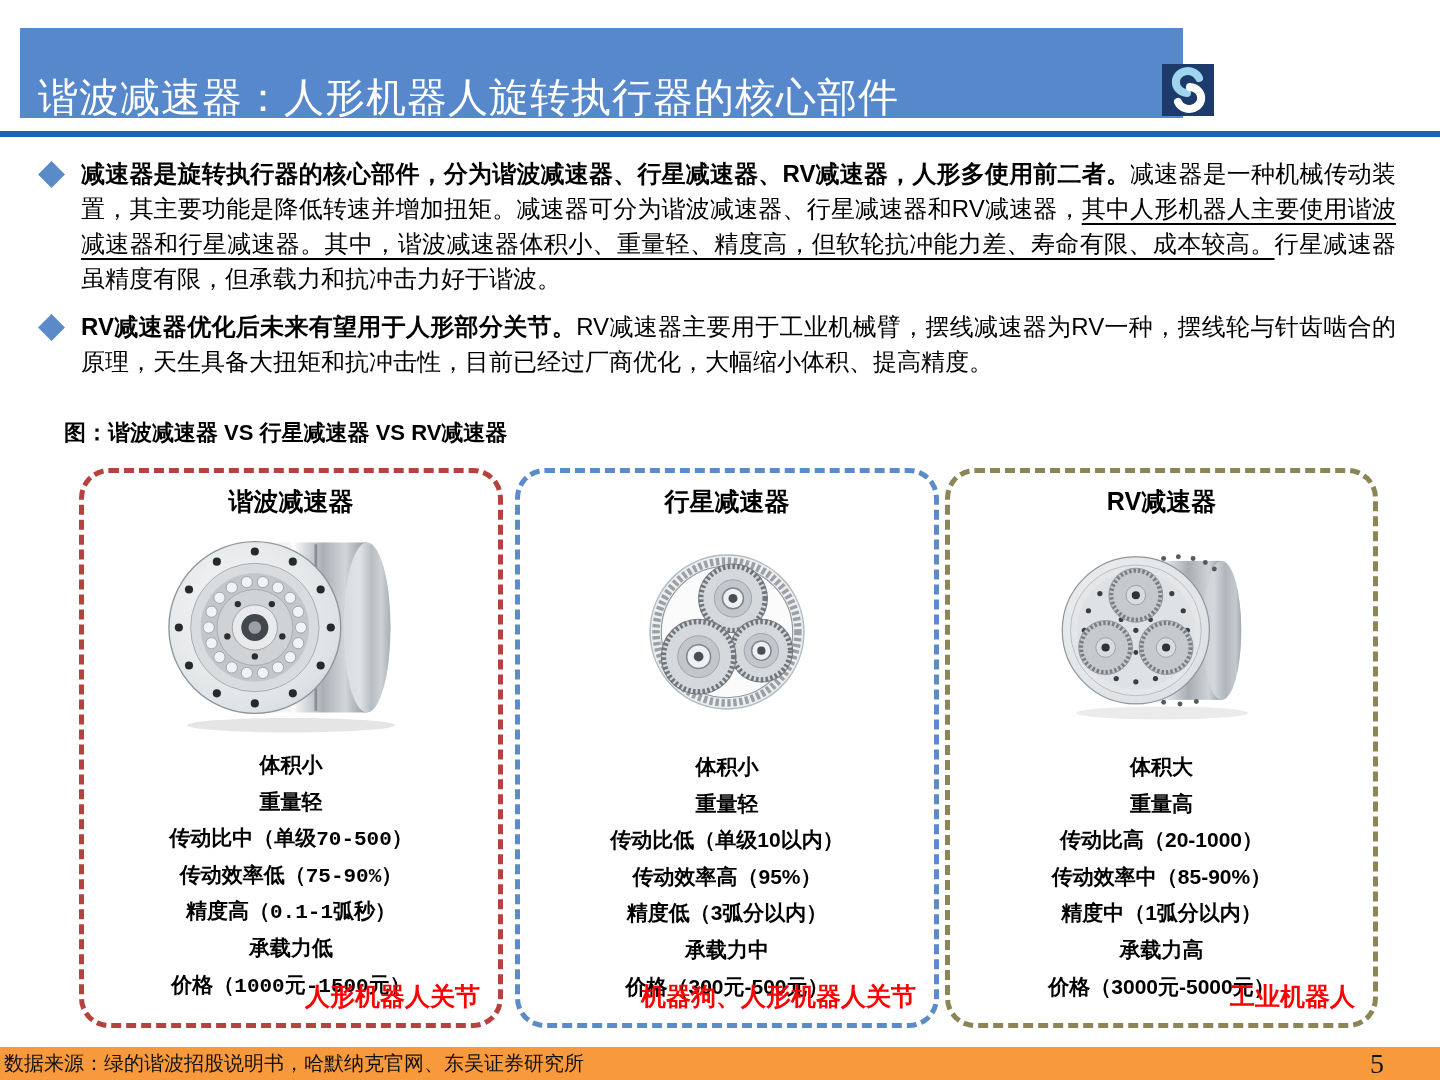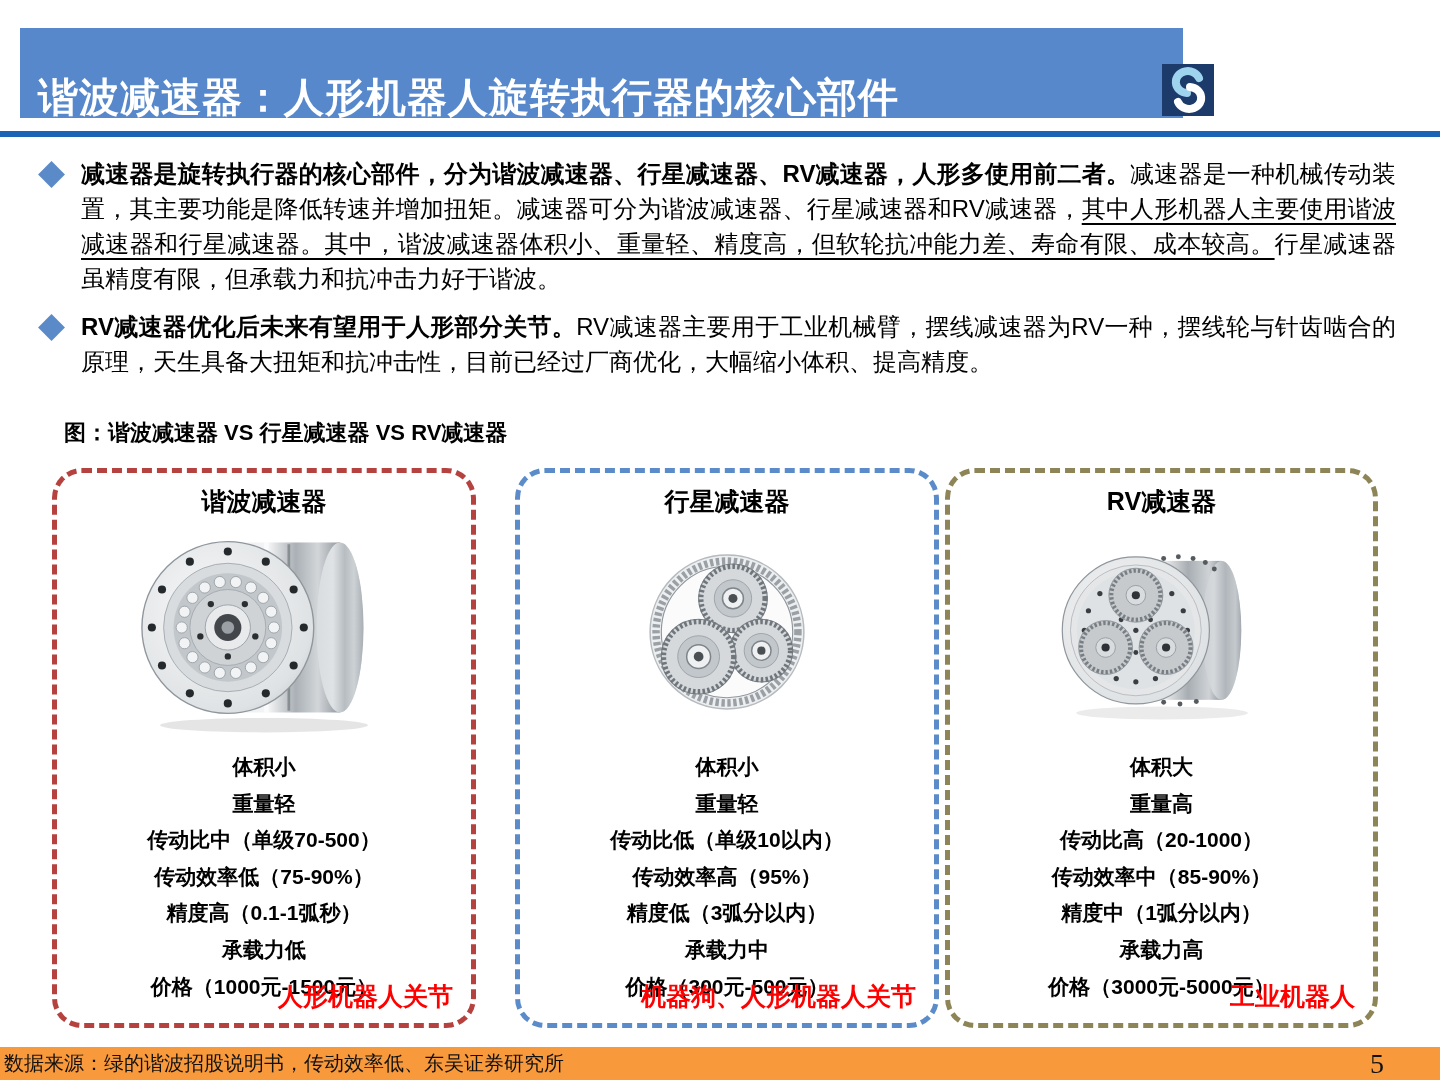--- a/index.html
+++ b/index.html
@@ -2,42 +2,42 @@
 <html><head>
 <meta charset="utf-8">
 <style>
   html,body{margin:0;padding:0;background:#ffffff;}
   .slide{position:relative;width:1440px;height:1080px;background:#ffffff;overflow:hidden;
          font-family:"Liberation Sans","DejaVu Sans",sans-serif;color:#000;}
 
   
   .title-bar{position:absolute;left:20px;top:28px;width:1163px;height:90px;
              background:#5688cb;display:flex;align-items:center;}
-  .title-bar .title{color:#ffffff;font-size:40px;font-weight:700;padding-left:18px;
+  .title-bar .title{color:#ffffff;font-size:40px;font-weight:400;padding-left:18px;
                     letter-spacing:1px;white-space:nowrap;margin-top:48px;}
   .logo{position:absolute;left:1162px;top:64px;display:flex;align-items:flex-start;}
   .logo-mark{width:52px;height:52px;background:#1c3a6a;display:block;}
   .logo-text{margin-left:8px;line-height:1;}
   .logo-cn{font-size:33px;color:#1c3a6a;font-weight:600;letter-spacing:3px;}
   .logo-en{font-size:11px;color:#1c3a6a;font-weight:700;letter-spacing:1.6px;margin-top:5px;}
   .divider{position:absolute;left:0;top:131px;width:1440px;height:6px;background:#1a64b6;}
 
   
   .bullets{position:absolute;left:40px;top:156px;width:1356px;}
   .bullet-row{display:flex;margin-bottom:13px;}
   .diamond{width:19px;height:19px;background:#5b8ac9;transform:rotate(45deg);
            margin:9px 12px 0 2px;flex:0 0 19px;}
   .bullet-text{flex:1;font-size:24px;line-height:35px;text-align:justify;margin-left:8px;}
   .seg-bold{font-weight:700;}
   .seg-underline{text-decoration:underline;text-underline-offset:6px;text-decoration-thickness:2px;}
 
   
   .fig-caption{position:absolute;left:64px;top:418px;font-size:22px;font-weight:700;}
   .cmp-box{position:absolute;top:468px;height:560px;border:5px dashed;border-radius:30px;box-sizing:border-box;}
-  .box-harmonic{left:52px;width:424px;border-color:#b5423e;}
+  .box-harmonic{left:79px;width:424px;border-color:#b5423e;font-family:Liberation Mono, monospace;}
   .box-planetary{left:515px;width:424px;border-color:#5b8cc9;}
   .box-rv{left:945px;width:433px;border-color:#8d8557;}
   .box-title{position:absolute;top:12px;left:0;width:100%;text-align:center;
              font-size:25px;font-weight:700;}
   .box-image{position:absolute;top:48px;left:0;width:100%;height:222px;
              display:flex;align-items:center;justify-content:center;}
   .specs{position:absolute;top:276px;left:0;width:100%;text-align:center;}
   .spec{font-size:21px;font-weight:700;line-height:36.6px;}
   .tag{position:absolute;right:18px;bottom:10px;color:#fe0000;font-size:25px;font-weight:700;}
 
@@ -296,17 +296,17 @@
       <div class="spec">传动比高（20-1000）</div>
       <div class="spec">传动效率中（85-90%）</div>
       <div class="spec">精度中（1弧分以内）</div>
       <div class="spec">承载力高</div>
       <div class="spec">价格（3000元-5000元）</div>
     </div>
     <div class="tag">工业机器人</div>
   </div>
 
   <div class="footer">
-    <div class="source">数据来源：绿的谐波招股说明书，传动效率低、东吴证券研究所</div>
+    <div class="source">数据来源：绿的谐波招股说明书，哈默纳克官网、东吴证券研究所</div>
   </div>
   <div class="page-num">5</div>
 
 </div>
 
 </body></html>

